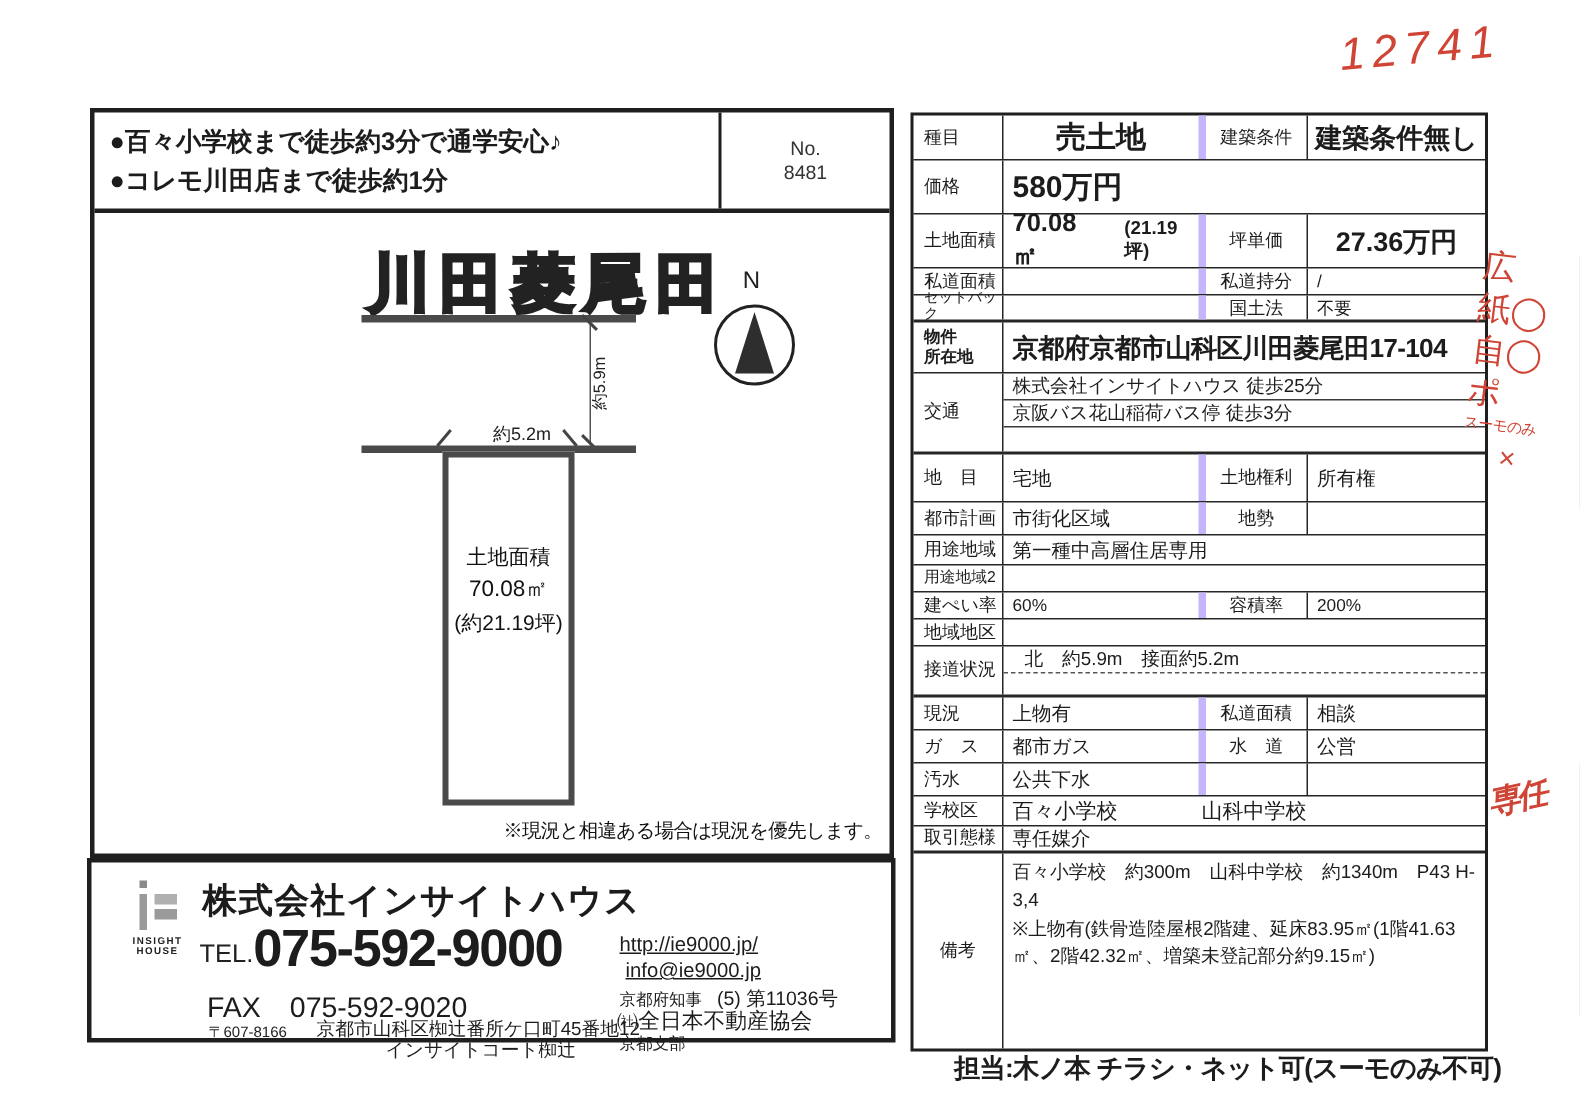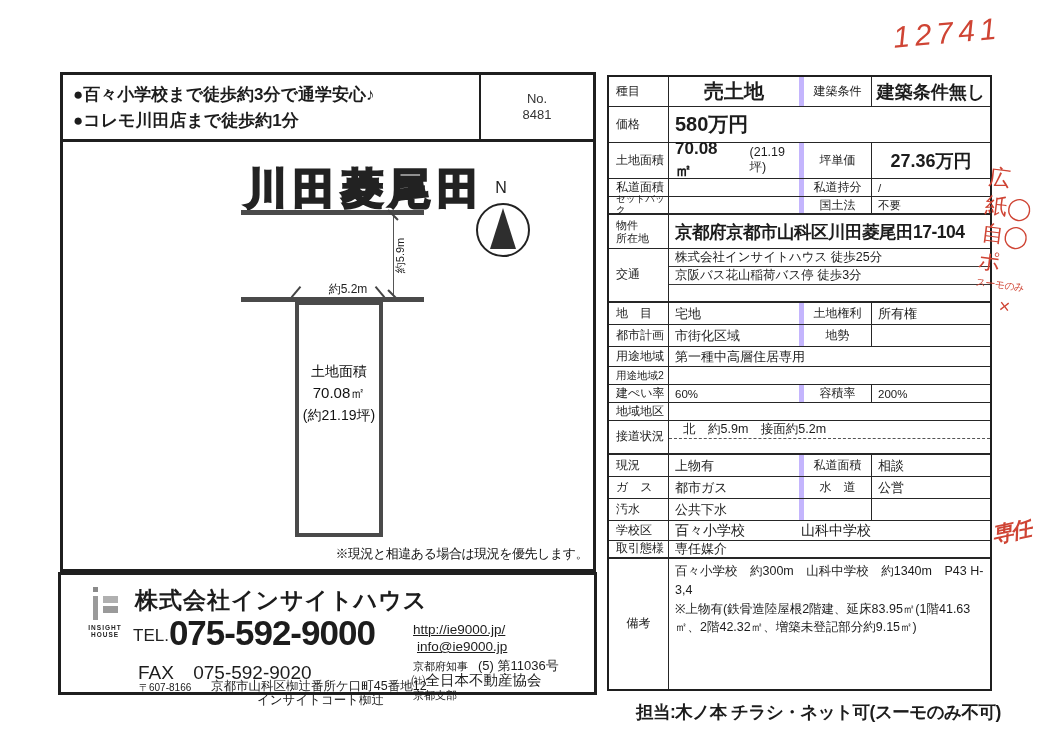--- a/index.html
+++ b/index.html
@@ -76,21 +76,21 @@
   .f-big{font-size:20px;font-weight:700;}
   .f-med{font-size:18px;font-weight:700;}
   .f-addr{font-size:17.5px;font-weight:700;letter-spacing:-0.5px;}
   .f-sm{font-size:11.5px;}
   .lab-xs{font-size:9.5px;}
   .lab-s{font-size:10.5px;}
   .t-sub{flex:1;display:flex;flex-direction:column;}
   .t-subline{flex:1;border-bottom:1px solid #3a3a3a;display:flex;align-items:center;padding-left:6px;font-size:12.5px;}
   .t-subline.dashed{border-bottom:1px dashed #555;}
   .t-subline.last{border-bottom:none;}
-  .tsubo{font-size:12.5px;margin-left:18px;font-weight:400;}
+  .tsubo{font-size:12.5px;margin-left:18px;font-weight:700;}
   .remarks{flex:1;font-size:12.5px;line-height:1.5;padding:3px 6px;box-sizing:border-box;}
   .cl.top{align-items:center;}
 
   
   .footer-note{left:636px;top:700px;font-size:17.5px;font-weight:700;letter-spacing:-0.5px;}
   .hand{color:#cf4434;}
   .hw-number{left:893px;top:16px;font-size:30px;font-style:italic;letter-spacing:5px;transform:rotate(-5deg);}
   .side-note{left:990px;top:166px;width:62px;transform:rotate(7deg);transform-origin:top left;
              font-size:22px;line-height:1.0;}
   .side-note div{margin-bottom:6px;}
@@ -208,35 +208,35 @@
     </div>
 
     <div class="t-row thick" style="height:18px">
       <div class="cl lab-xs">セットバック</div>
       <div class="cv"></div>
       <div class="cl2">国土法</div>
       <div class="cv2 f-sm">不要</div>
     </div>
 
     <div class="t-row" style="height:34px">
-      <div class="cl pre" style="font-size:11px;">物件
+      <div class="cl pre" style="font-size:11px;font-weight:bold;">物件
 所在地</div>
       <div class="cv spanv f-addr">京都府京都市山科区川田菱尾田17-104</div>
     </div>
 
     <div class="t-row thick" style="height:54px">
       <div class="cl">交通</div>
       <div class="t-sub">
         <div class="t-subline">株式会社インサイトハウス 徒歩25分</div>
         <div class="t-subline">京阪バス花山稲荷バス停 徒歩3分</div>
         <div class="t-subline last"></div>
       </div>
     </div>
 
-    <div class="t-row" style="height:22px">
+    <div class="t-row" style="height:32px">
       <div class="cl">地　目</div>
       <div class="cv">宅地</div>
       <div class="cl2">土地権利</div>
       <div class="cv2">所有権</div>
     </div>
 
     <div class="t-row" style="height:22px">
       <div class="cl">都市計画</div>
       <div class="cv">市街化区域</div>
       <div class="cl2">地勢</div>

